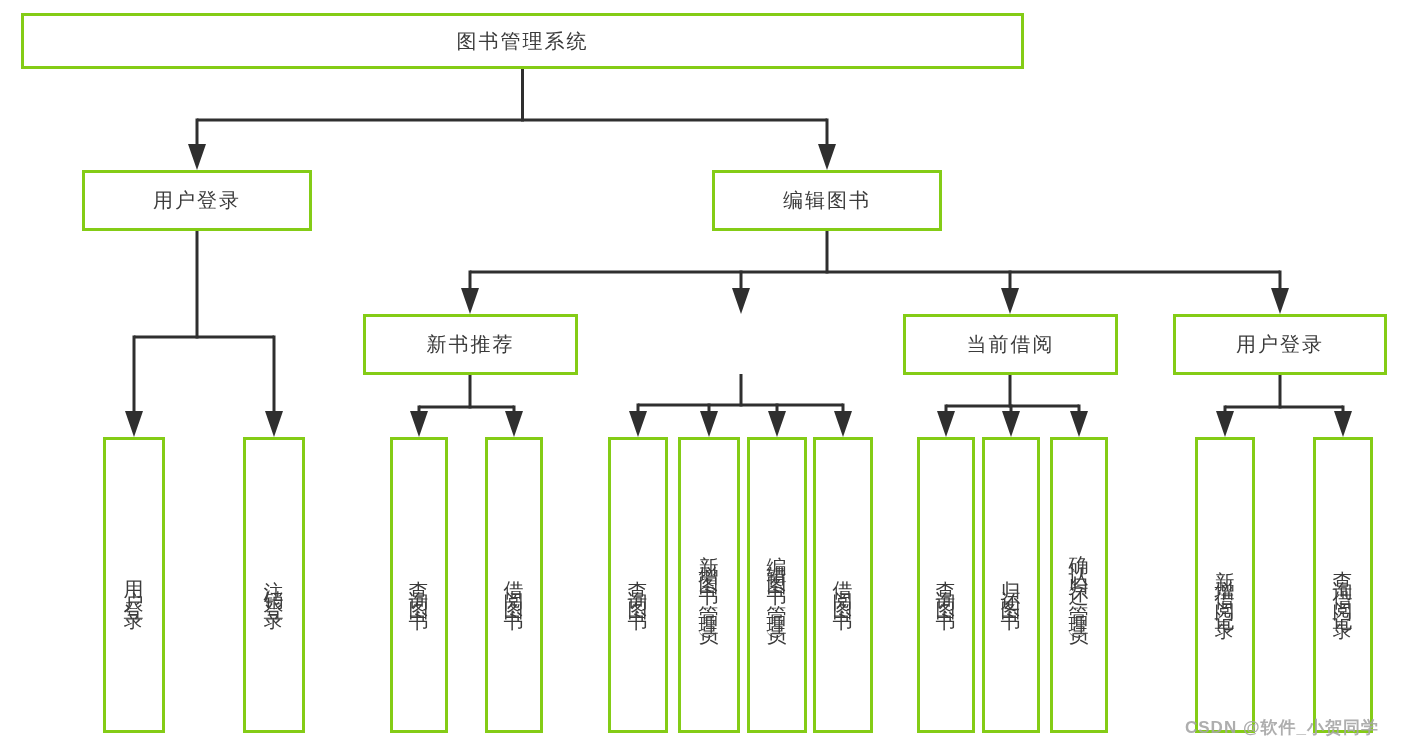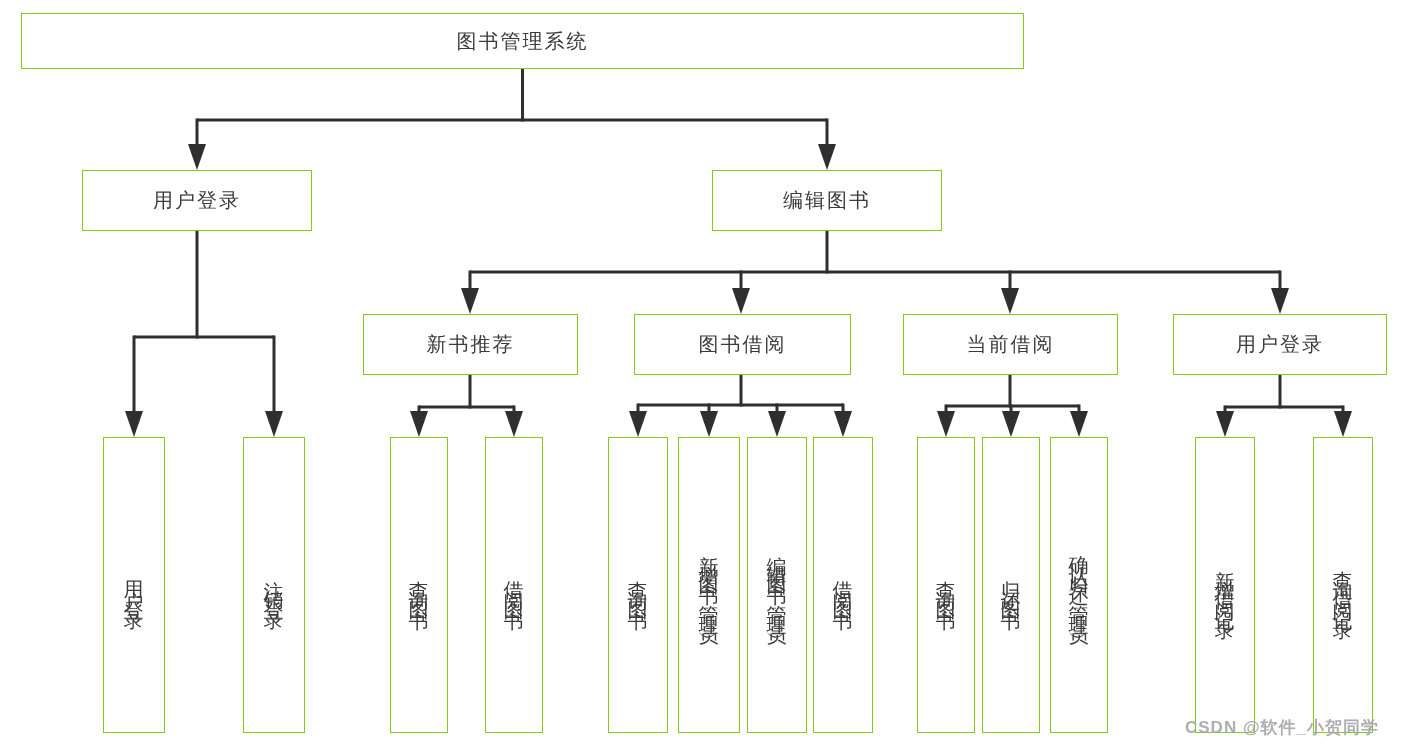--- a/index.html
+++ b/index.html
@@ -18,21 +18,21 @@
   #connector-svg {
     position: absolute;
     left: 0;
     top: 0;
     z-index: 1;
   }
   .box {
     position: absolute;
     box-sizing: border-box;
     background: #ffffff;
-    border: 1px solid #84cc16;
+    border: 3px solid #84cc16;
     color: #3b3b3b;
     display: flex;
     align-items: center;
     justify-content: center;
     z-index: 2;
   }
   .box.h span {
     font-size: 20px;
     letter-spacing: 2px;
     white-space: nowrap;
@@ -134,23 +134,20 @@
   <div class="box h" style="left:82px;top:170px;width:230px;height:61px">
     <span>用户登录</span>
   </div>
   <div class="box h" style="left:712px;top:170px;width:230px;height:61px">
     <span>编辑图书</span>
   </div>
 
   <div class="box h" style="left:363px;top:314px;width:215px;height:61px">
     <span>新书推荐</span>
   </div>
-  <div class="box h" style="left:634px;top:314px;width:217px;height:61px">
-    <span>图书借阅</span>
-  </div>
   <div class="box h" style="left:903px;top:314px;width:215px;height:61px">
     <span>当前借阅</span>
   </div>
   <div class="box h" style="left:1173px;top:314px;width:214px;height:61px">
     <span>用户登录</span>
   </div>
 
   <div class="box v" style="left:103px;top:437px;width:62px;height:296px">
     <span>用户登录</span>
   </div>

